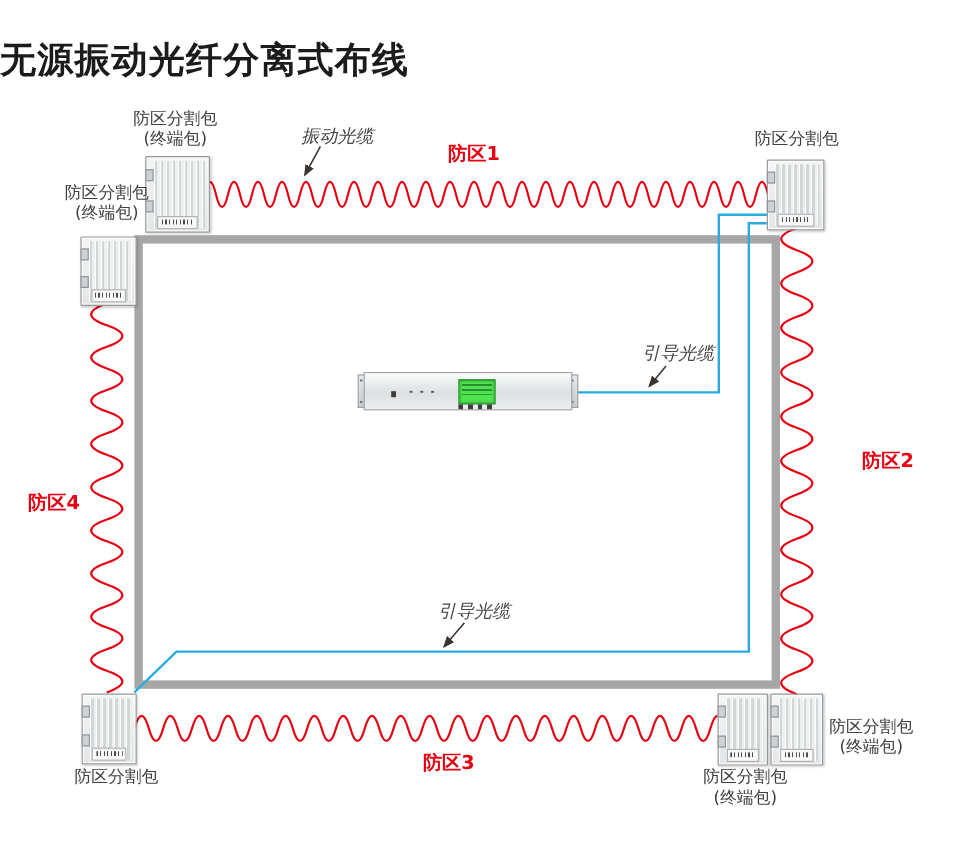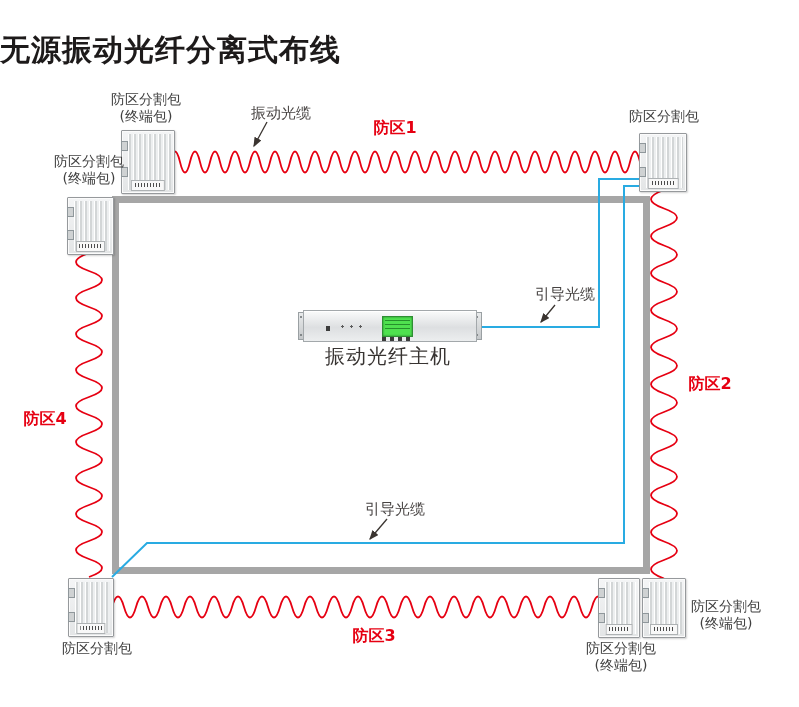--- a/index.html
+++ b/index.html
@@ -46,20 +46,21 @@
     background:repeating-linear-gradient(90deg,#4c4c4c 0 1px,transparent 1px 3px);
   }
   
   .lbl{
     position:absolute;font-size:14px;line-height:17px;color:#404040;
     text-align:center;white-space:nowrap;transform:translateX(-50%);
   }
   .cablbl{
     position:absolute;font-size:15px;color:#474342;white-space:nowrap;
     transform:translateX(-50%);
+    font-style:italic;
   }
   .zone{
     position:absolute;font-size:16px;font-weight:bold;color:#e60012;
     white-space:nowrap;transform:translateX(-50%);
   }
   
   .host{position:absolute;left:298px;top:310px;width:184px;height:32px;}
   .host .ear{
     position:absolute;top:2px;bottom:2px;width:6px;
     background:linear-gradient(180deg,#e8eaeb,#c5c8ca);border:1px solid #9aa0a3;
@@ -194,21 +195,21 @@
   <div class="lbl" style="left:621px;top:640px;">
     <div>防区分割包</div>
     <div>(终端包)</div>
   </div>
   <div class="lbl" style="left:726px;top:598px;">
     <div>防区分割包</div>
     <div>(终端包)</div>
   </div>
 
   <div class="zone" style="left:395px;top:118px;">防区1</div>
-  <div class="zone" style="left:710px;top:374px;">防区2</div>
+  <div class="zone" style="left:740px;top:374px;">防区2</div>
   <div class="zone" style="left:374px;top:626px;">防区3</div>
   <div class="zone" style="left:45px;top:409px;">防区4</div>
 
   <div class="cablbl" style="left:281px;top:104px;">振动光缆</div>
   <div class="cablbl" style="left:565px;top:285px;">引导光缆</div>
   <div class="cablbl" style="left:395px;top:500px;">引导光缆</div>
 
   <div class="host">
     <div class="ear l">
         <i class="t"></i>
@@ -220,15 +221,14 @@
       </div>
     <div class="body">
       <div class="pwr"></div>
       <div class="leds"></div>
       <div class="screen">
           <div class="lines"></div>
         </div>
       <div class="keys"></div>
     </div>
   </div>
-  <div class="hostlbl">振动光纤主机</div>
 
 </div>
 
 </body></html>

